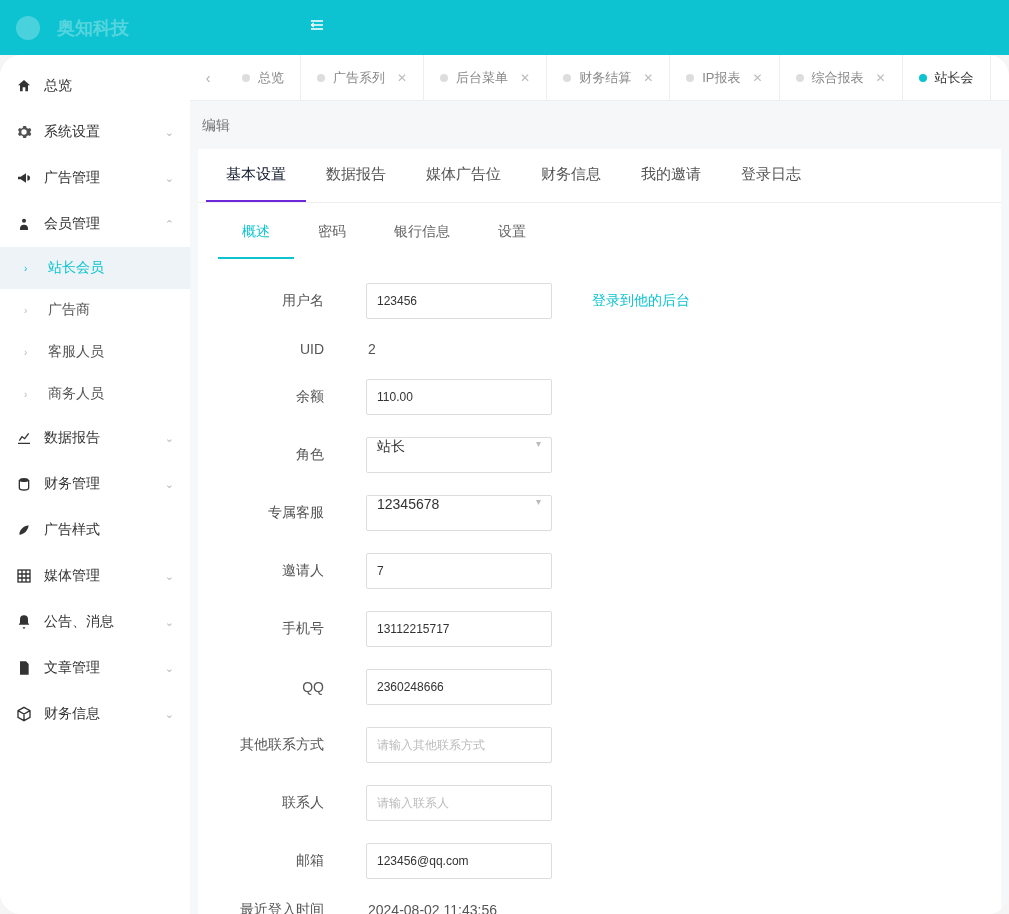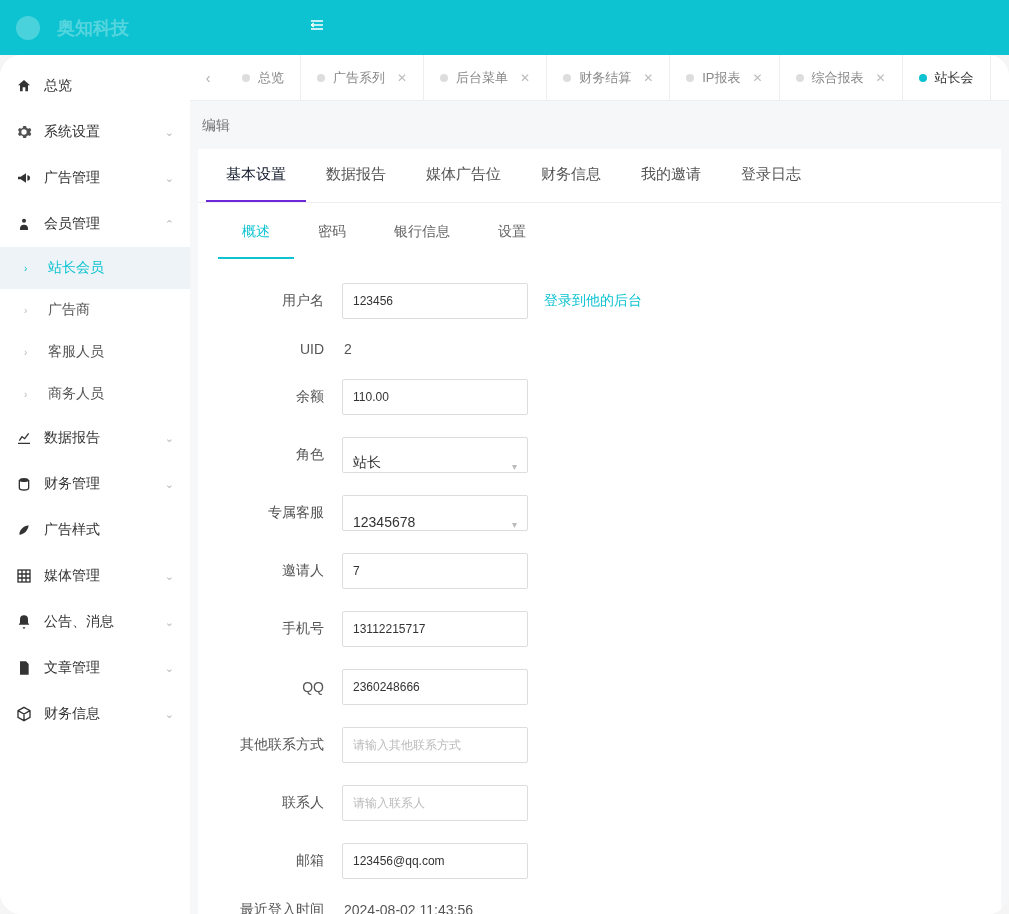--- a/index.html
+++ b/index.html
@@ -29,25 +29,25 @@
 .tab .close { color: #bbb; font-size: 12px; margin-left: 4px; }
 .page-title { padding: 16px 12px 14px; color: #737373; font-size: 14px; }
 .panel { background: #fff; margin: 0 8px; flex: 1; overflow: auto; }
 .main-tabs { display: flex; border-bottom: 1px solid #eee; padding: 0 8px; }
 .main-tab { padding: 16px 20px; color: #555; cursor: pointer; font-size: 15px; }
 .main-tab.active { color: #0f172a; border-bottom: 2px solid #6d28d9; }
 .sub-tabs { display: flex; padding: 4px 8px 0 20px; }
 .sub-tab { padding: 16px 24px; color: #666; cursor: pointer; font-size: 14px; }
 .sub-tab.active { color: #0dc3d1; border-bottom: 2px solid #0dc3d1; }
 .form { padding: 24px 24px 40px; }
-.form-row { display: flex; align-items: center; margin-bottom: 22px; }
+.form-row { display: flex; align-items: center; margin-bottom: 22px; gap: 24px; }
 .form-label { width: 120px; text-align: right; color: #555; padding-right: 18px; font-size: 14px; }
 .form-input { width: 186px; height: 36px; border: 1px solid #ddd; border-radius: 2px; padding: 0 10px; font-size: 12px; color: #333; }
 .form-input::placeholder { color: #bbb; }
-.form-select { width: 186px; height: 36px; border: 1px solid #ddd; border-radius: 2px; padding: 0 10px; display: flex; align-items: flex-end; justify-content: space-between; cursor: pointer; color: #333; }
+.form-select { width: 186px; height: 36px; border: 1px solid #ddd; border-radius: 2px; padding: 0 10px; display: flex; align-items: flex-start; justify-content: space-between; cursor: pointer; color: #333; }
 .form-select .arrow { color: #bbb; font-size: 10px; }
 .form-static { color: #555; padding-left: 2px; }
 .form-link { color: #0dc3d1; margin-left: 16px; cursor: pointer; font-size: 14px; }
 svg { width: 16px; height: 16px; }
 </style>
 </head>
 <body>
 
 <div class="app">
   <div class="topbar">

